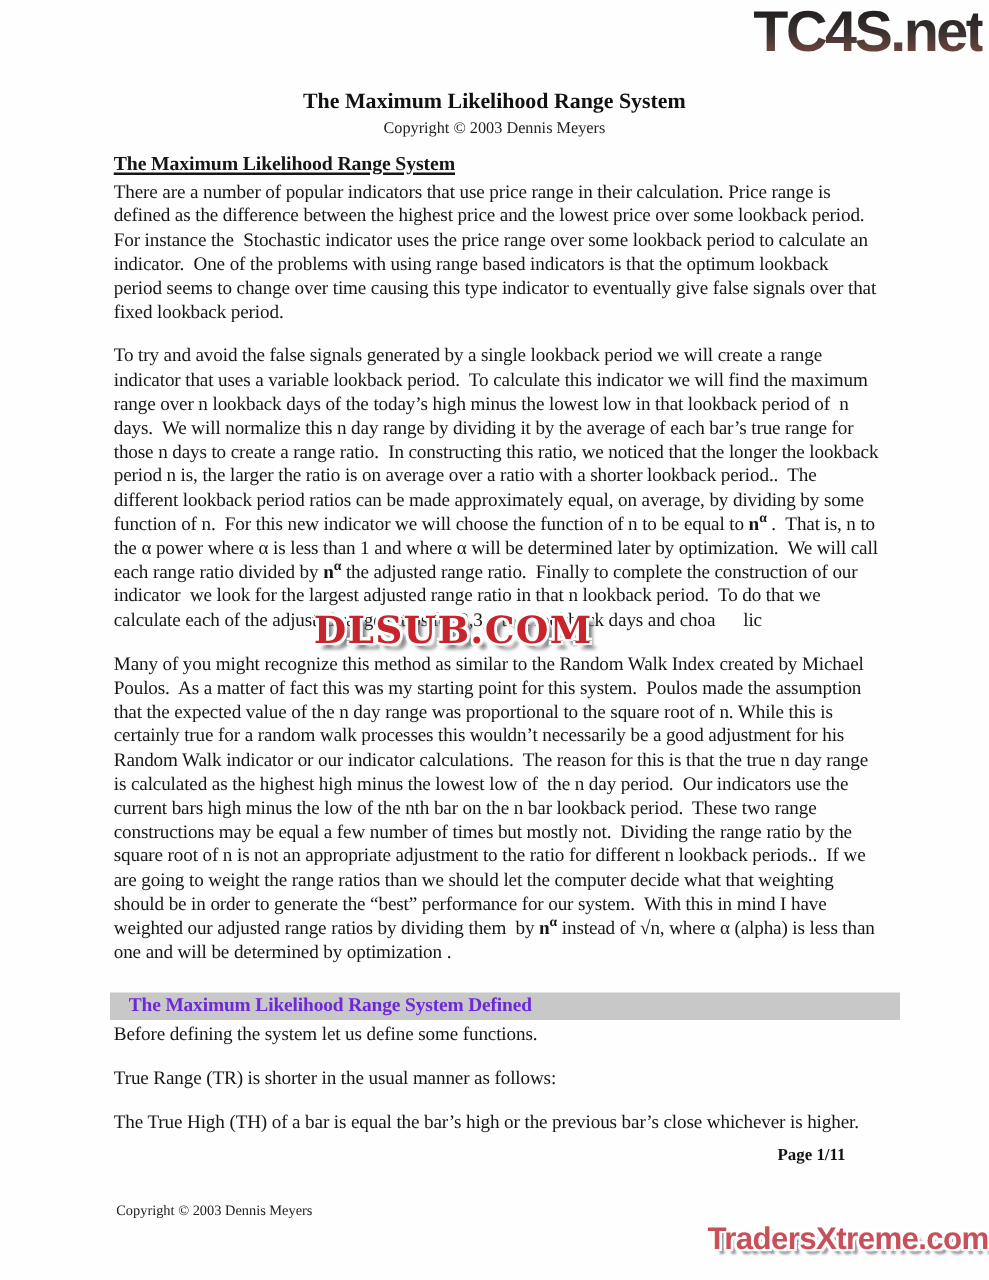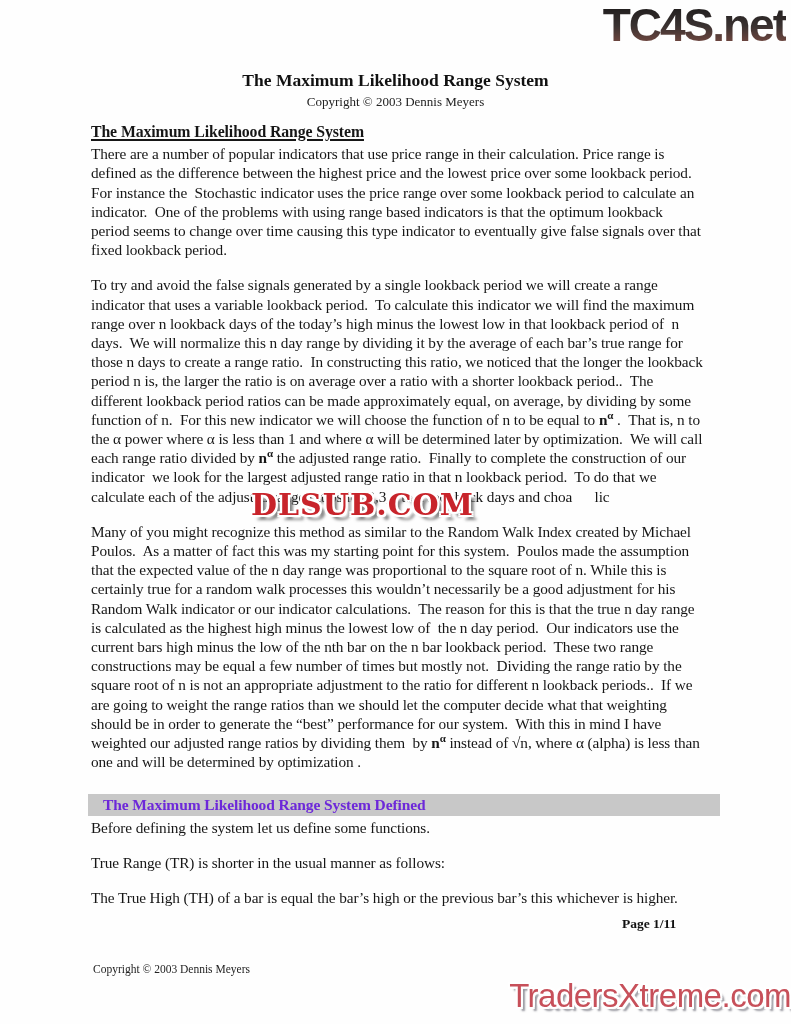--- a/index.html
+++ b/index.html
@@ -59,21 +59,21 @@
   }
   .obscured{ white-space:pre; }
 
   .footer-left{ position:absolute; left:93px; top:963px; font-size:11.5px; color:#222; }
   .footer-right{ position:absolute; left:622px; top:916px; font-size:13.5px; font-weight:bold; color:#111; }
 
   
   .tx-logo{
     position:absolute; right:0px; top:977px; z-index:5;
     font-family:"Liberation Sans","DejaVu Sans",sans-serif;
-    font-weight:normal; font-size:33px; letter-spacing:-0.5px;
+    font-weight:bold; font-size:25px; letter-spacing:-0.5px;
     color:var(--tx_red,#c7505a);
     text-shadow:
       -2px -2px 0 #fff, 2px -2px 0 #fff, -2px 2px 0 #fff, 2px 2px 0 #fff,
       0 -2px 0 #fff, 0 2px 0 #fff, -2px 0 0 #fff, 2px 0 0 #fff,
       4px 4px 2px rgba(120,120,130,0.8);
   }
 </style>
 </head>
 <body>
 
@@ -91,21 +91,21 @@
 
     <p class="para">There are a number of popular indicators that use price range in their calculation. Price range is defined as the difference between the highest price and the lowest price over some lookback period.  For instance the  Stochastic indicator uses the price range over some lookback period to calculate an indicator.  One of the problems with using range based indicators is that the optimum lookback period seems to change over time causing this type indicator to eventually give false signals over that fixed lookback period.</p>
 
     <p class="para"><span>To try and avoid the false signals generated by a single lookback period we will create a range indicator that uses a variable lookback period.  To calculate this indicator we will find the maximum range over n lookback days of the today’s high minus the lowest low in that lookback period of  n days.  We will normalize this n day range by dividing it by the average of each bar’s true range for those n days to create a range ratio.  In constructing this ratio, we noticed that the longer the lookback period n is, the larger the ratio is on average over a ratio with a shorter lookback period..  The different lookback period ratios can be made approximately equal, on average, by dividing by some function of n.  For this new indicator we will choose the function of n to be equal to </span><span class="nvar">n</span><sup class="alpha">α</sup><span> .  That is, n to the α power where α is less than 1 and where α will be determined later by optimization.  We will call each range ratio divided by </span><span class="nvar">n</span><sup class="alpha">α</sup><span> the adjusted range ratio.  Finally to complete the construction of our indicator  we look for the largest adjusted range ratio in that n lookback period.  To do that we calculate each of the adjusted range ratios for 2,3,4 to n lookback days and cho</span><span class="obscured">a      lic</span></p>
 
     <p class="para"><span>Many of you might recognize this method as similar to the Random Walk Index created by Michael Poulos.  As a matter of fact this was my starting point for this system.  Poulos made the assumption that the expected value of the n day range was proportional to the square root of n. While this is certainly true for a random walk processes this wouldn’t necessarily be a good adjustment for his Random Walk indicator or our indicator calculations.  The reason for this is that the true n day range is calculated as the highest high minus the lowest low of  the n day period.  Our indicators use the current bars high minus the low of the nth bar on the n bar lookback period.  These two range constructions may be equal a few number of times but mostly not.  Dividing the range ratio by the square root of n is not an appropriate adjustment to the ratio for different n lookback periods..  If we are going to weight the range ratios than we should let the computer decide what that weighting should be in order to generate the “best” performance for our system.  With this in mind I have weighted our adjusted range ratios by dividing them  by </span><span class="nvar">n</span><sup class="alpha">α</sup><span> instead of √n, where α (alpha) is less than one and will be determined by optimization .</span></p>
 
     <h2 class="h-bar">The Maximum Likelihood Range System Defined</h2>
     <p class="para">Before defining the system let us define some functions.</p>
     <p class="para">True Range (TR) is shorter in the usual manner as follows:</p>
-    <p class="para">The True High (TH) of a bar is equal the bar’s high or the previous bar’s this whichever is higher.</p>
+    <p class="para">The True High (TH) of a bar is equal the bar’s high or the previous bar’s close whichever is higher.</p>
   </div>
 
   <div class="watermark">DLSUB.COM</div>
 
   <div class="footer-left">Copyright © 2003 Dennis Meyers</div>
   <div class="footer-right">Page 1/11</div>
 
   <div class="tx-logo">TradersXtreme.com</div>
 
 </div>

